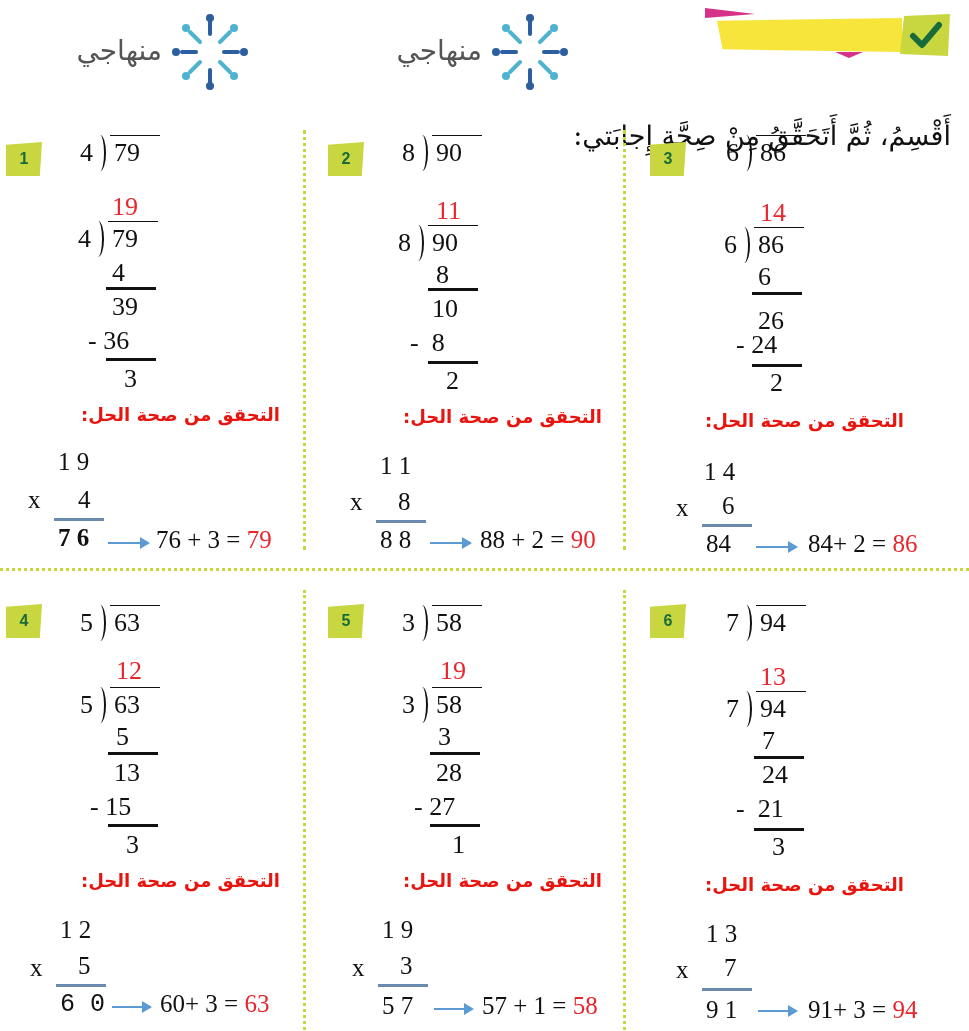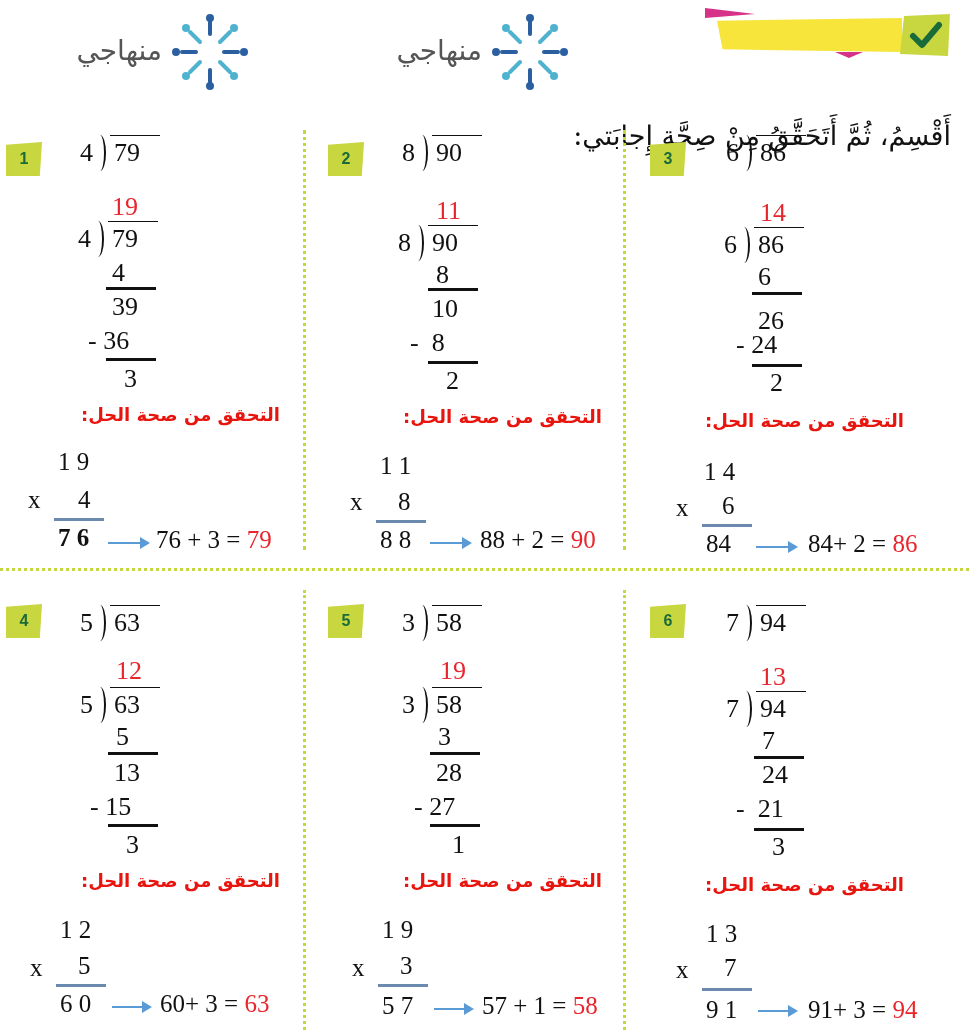--- a/index.html
+++ b/index.html
@@ -230,21 +230,21 @@
   <div class="bar" style="left:108px;top:160px;width:50px;"></div>
   <div class="row" style="left:114px;top:166px;">13</div>
   <div class="row" style="left:90px;top:200px;white-space:pre;">- 15</div>
   <div class="bar" style="left:108px;top:232px;width:50px;"></div>
   <div class="row" style="left:126px;top:238px;">3</div>
   <div class="check-title" style="right:20px;top:278px;">التحقق من صحة الحل:</div>
   <div class="mul" style="left:60px;top:324px;">1 2</div>
   <div class="mul" style="left:30px;top:362px;">x</div>
   <div class="mul" style="left:78px;top:360px;">5</div>
   <div class="bluebar" style="left:56px;top:392px;width:50px;"></div>
-  <div class="mul" style="left:60px;top:398px;">6 0</div>
+  <div class="mul" style="left:60px;top:398px;font-family:Liberation Mono, monospace;">6 0</div>
   <div class="arrow" style="left:112px;top:414px;width:36px;"></div>
   <div class="mul" style="left:160px;top:398px;white-space:pre;"><span>60+ 3 = </span><span class="red">63</span></div>
 </div>
 
 <div class="cell" style="left:322px;top:592px;">
   <div class="badge">5</div>
   <div class="div" style="left:80px;top:16px;">
     <span class="d" style="left:0">3</span>
     <span class="br" style="left:14px;top:-3px"></span>
     <span class="ov" style="left:30px;top:-3px;width:50px"></span>

